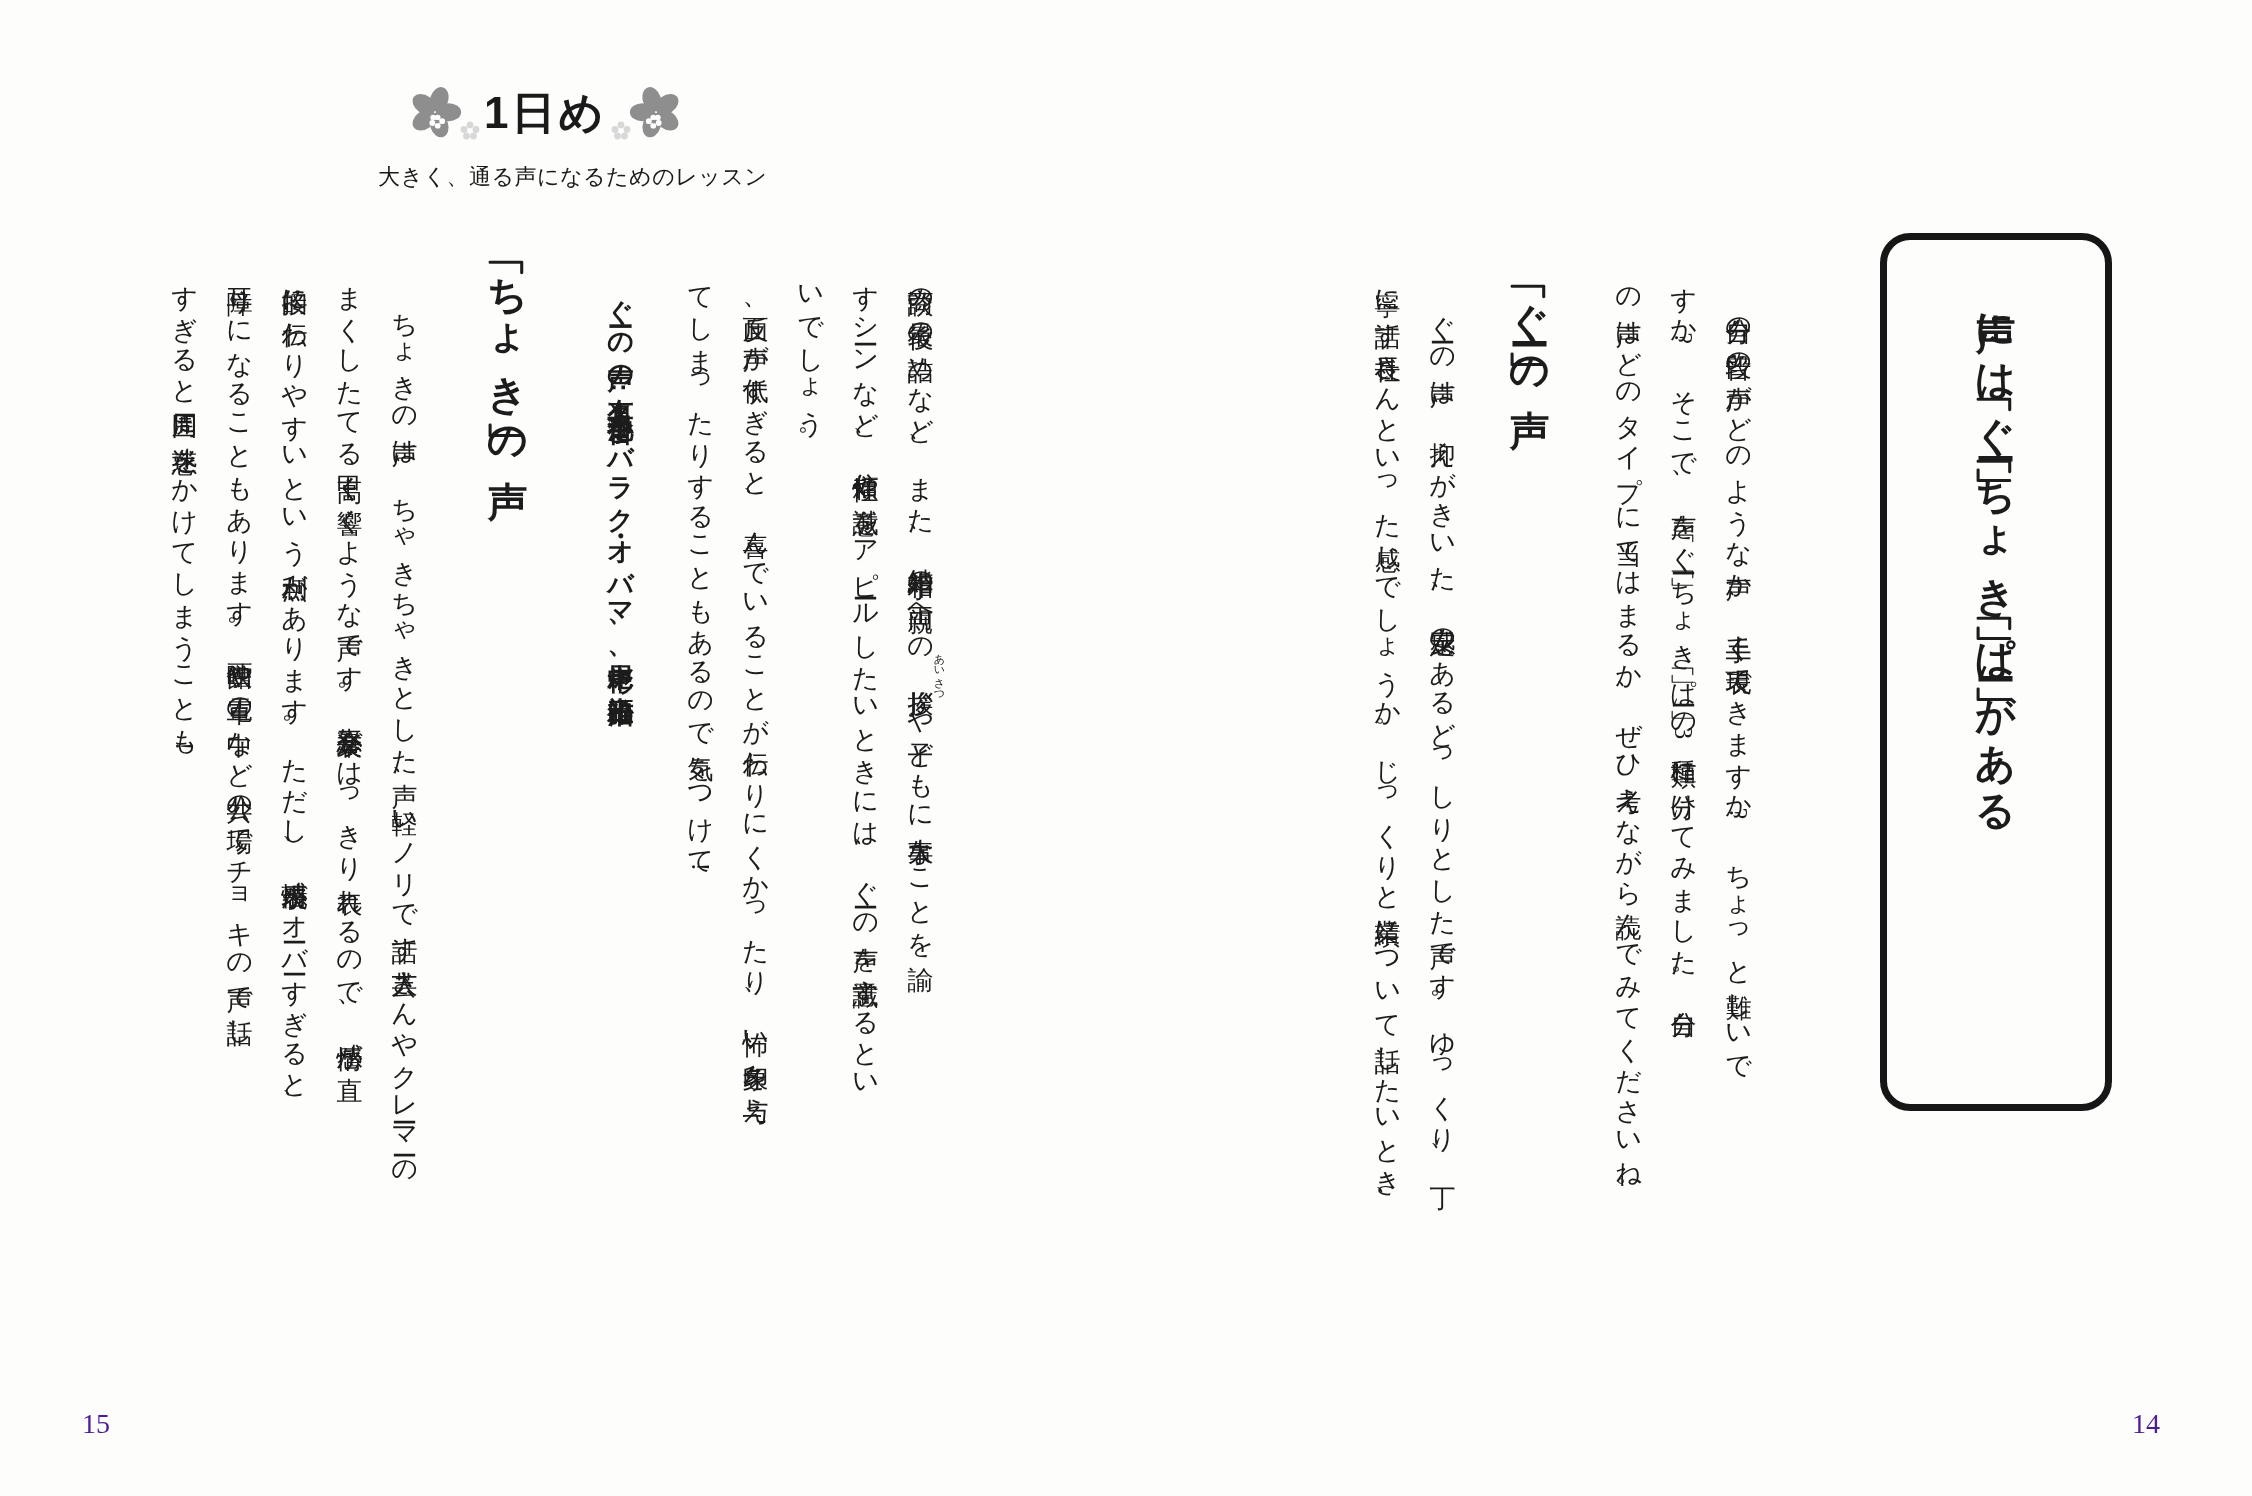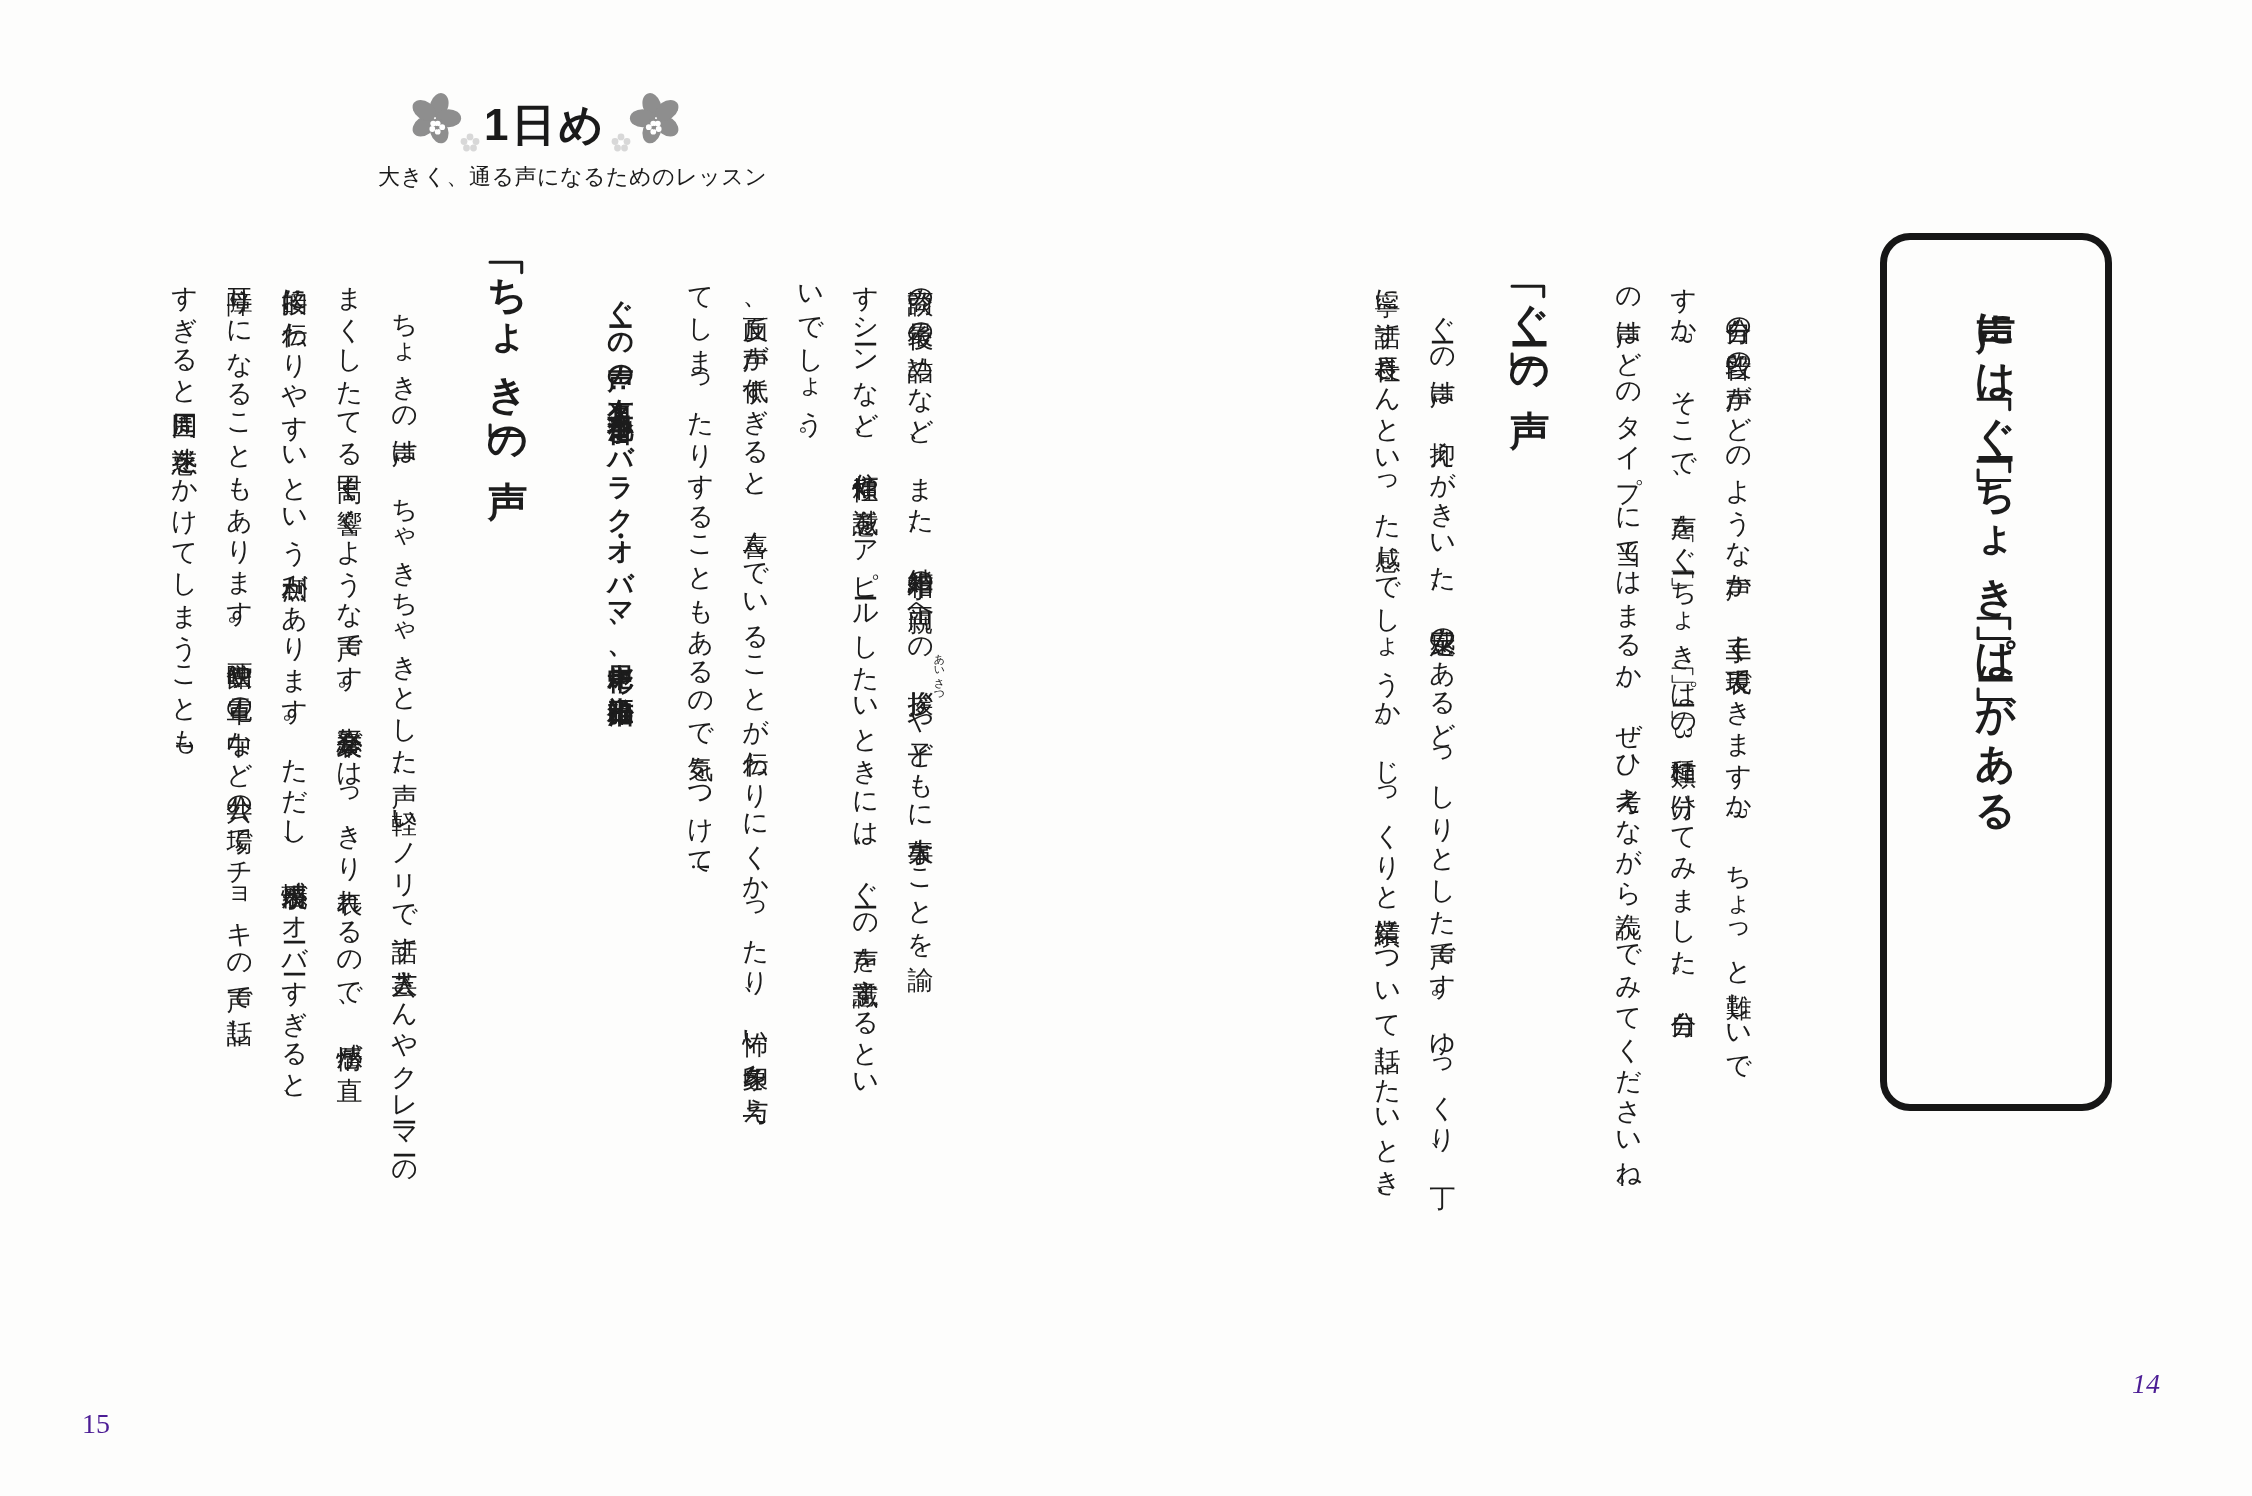--- a/index.html
+++ b/index.html
@@ -59,42 +59,41 @@
   .lesson-header{
     position:absolute;
     left:408px;top:84px;
     display:flex;align-items:center;gap:4px;
   }
   .day-label{
     font:700 44px "Liberation Sans","DejaVu Sans",sans-serif;
     letter-spacing:3px;
     padding:0 6px;
     color:#1a1a1a;
-    margin-top:12px;
   }
   .flower{ display:block; }
   .flower.mirror{ transform:scaleX(-1); }
   .small-flower{ align-self:flex-end; margin:0 -6px 2px -6px; }
   .lesson-subtitle{
     position:absolute;
     left:378px;top:162px;
     font:22px "Liberation Sans","DejaVu Sans",sans-serif;
     letter-spacing:0.5px;
     color:#1a1a1a;
     white-space:nowrap;
   }
   
   .pagenum{
     position:absolute;
     font:28px "Liberation Serif","DejaVu Serif",serif;
     font-variant-numeric:oldstyle-nums;
     color:#4c1d95;
   }
   .pagenum.left{ left:82px; top:1408px; }
-  .pagenum.right{ left:2132px; top:1368px;font-style:italic; }
+  .pagenum.right{ left:2132px; top:1408px; }
   
   #intro        { right:486px;  top:270px; }   
   #heading-goo  { right:690px;  top:272px; }   
   #para-goo     { right:782px;  top:270px; }   
   #goo-cont     { right:1304px; top:268px; }   
   #famous       { right:1604px; top:282px; }   
   #heading-choki{ right:1712px; top:248px; }   
   #para-choki   { right:1820px; top:268px; }   
 </style>
 </head>

